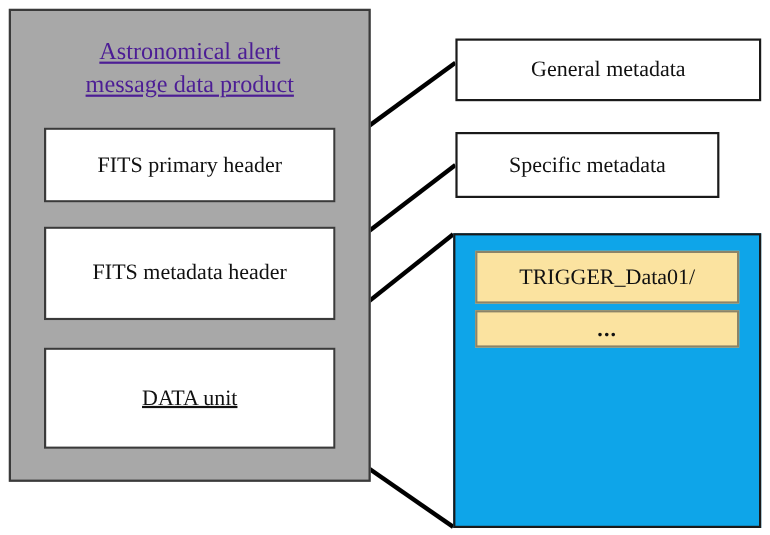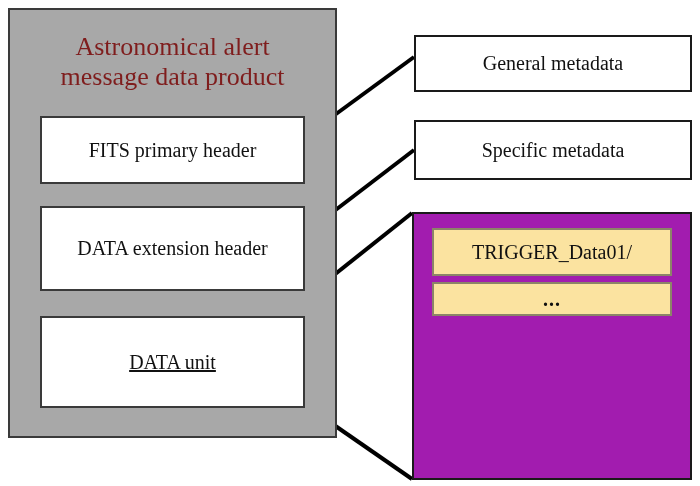--- a/index.html
+++ b/index.html
@@ -39,24 +39,25 @@
     background: #a8a8a8;
     border: 2px solid #3a3a3a;
     box-sizing: border-box;
   }
   .product-title {
     position: absolute;
     left: 0;
     top: 22px;
     width: 100%;
     text-align: center;
-    font-size: 26px;
+    font-size: 22px;
     line-height: 30px;
-    color: #7f1d1d;
+    color: #4c1d95;
     white-space: pre-line;
+    text-decoration: underline;
   }
 
   
   .section-box {
     position: absolute;
     background: #ffffff;
     border: 2px solid #3a3a3a;
     box-sizing: border-box;
     display: flex;
     align-items: center;
@@ -74,30 +75,30 @@
     background: #ffffff;
     border: 2px solid #1a1a1a;
     box-sizing: border-box;
     display: flex;
     align-items: center;
     justify-content: center;
     color: #111111;
     font-size: 20px;
   }
   #meta-box-0 { left: 414px; top: 35px; width: 278px; height: 57px; }
-  #meta-box-1 { left: 414px; top: 120px; width: 278px; height: 60px; }
+  #meta-box-1 { left: 414px; top: 120px; width: 240px; height: 60px; }
 
   
   .trigger-container {
     position: absolute;
     left: 412px;
     top: 212px;
     width: 280px;
     height: 268px;
-    background: #a21caf;
+    background: #0ea5e9;
     border: 2px solid #1a1a1a;
     box-sizing: border-box;
   }
   .trigger-list {
     position: absolute;
     left: 18px;
     top: 14px;
     width: 240px;
   }
   .trigger-item {
@@ -132,21 +133,21 @@
   </svg>
 
   <div class="product-panel">
     <div class="product-title">Astronomical alert
 message data product</div>
 
     <div class="section-box" id="section-box-0">
       <span>FITS primary header</span>
     </div>
     <div class="section-box" id="section-box-1">
-      <span>DATA extension header</span>
+      <span>FITS metadata header</span>
     </div>
     <div class="section-box" id="section-box-2">
       <span>DATA unit</span>
     </div>
   </div>
 
   <div class="meta-box" id="meta-box-0">
     <span>General metadata</span>
   </div>
   <div class="meta-box" id="meta-box-1">

